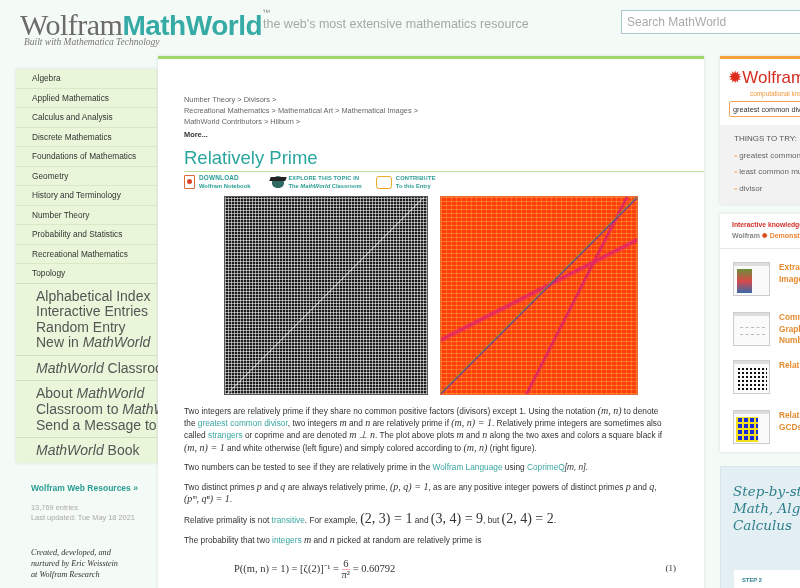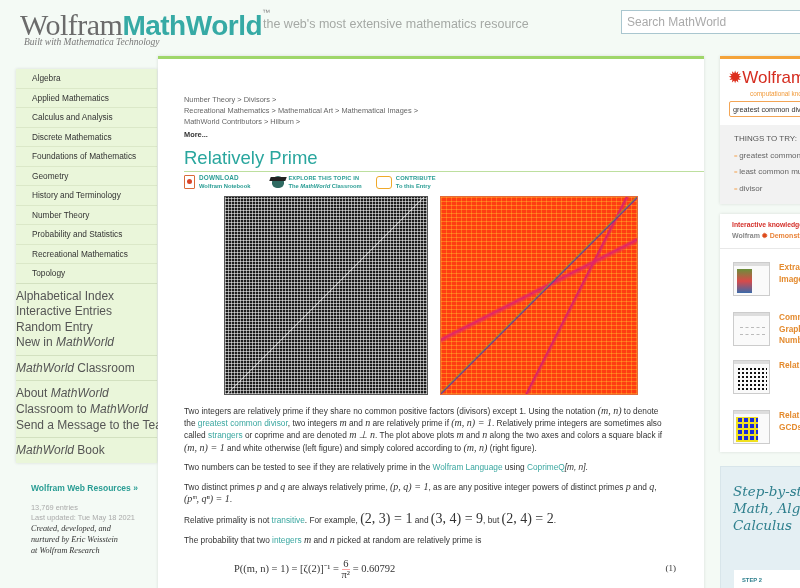--- a/index.html
+++ b/index.html
@@ -34,28 +34,28 @@
     background: #eaf6da; box-shadow: 0 0 3px rgba(0,0,0,0.12);
   }
   .nav-item {
     display: block; height: 19.5px; line-height: 19.5px; padding-left: 16px;
     font-size: 8.3px; color: #333; border-bottom: 1px solid #dbe8c8;
     white-space: nowrap; overflow: hidden;
   }
   .nav-group { padding: 5px 0 4px 0; border-bottom: 1px solid #d3e1c0; }
   .nav-group:last-child { border-bottom: none; }
   .nav-link {
-    display: block; padding-left: 0; height: 15.6px; line-height: 15.6px;
-    font-size: 12px; color: #555; white-space: nowrap;
+    display: block; padding-left: 20px; height: 15.6px; line-height: 15.6px;
+    font-size: 14px; color: #555; white-space: nowrap;
   }
   .nav-link i { font-style: italic; }
   .side-bottom { position: absolute; left: 31px; top: 477px; width: 130px; }
   .web-resources { font-size: 8.5px; font-weight: bold; color: #2a9d94; }
   .entries { margin-top: 8px; font-size: 7.4px; color: #aaa; line-height: 10px; }
-  .credits { margin-top: 0; font-family: "Liberation Serif", serif; font-style: italic; font-size: 8.2px; color: #333; line-height: 11px; }
+  .credits { margin-top: 24px; font-family: "Liberation Serif", serif; font-style: italic; font-size: 8.2px; color: #333; line-height: 11px; }
 
   
   .main {
     position: absolute; left: 158px; top: 56px; width: 546px; height: 540px;
     background: #fff; border-top: 3px solid #9fd66a;
     box-shadow: 0 0 3px rgba(0,0,0,0.12);
   }
   .breadcrumbs { position: absolute; left: 26px; top: 35px; font-size: 7.4px; color: #666; line-height: 11px; }
   .bc-row { white-space: nowrap; }
   .bc-sep { color: #555; }

